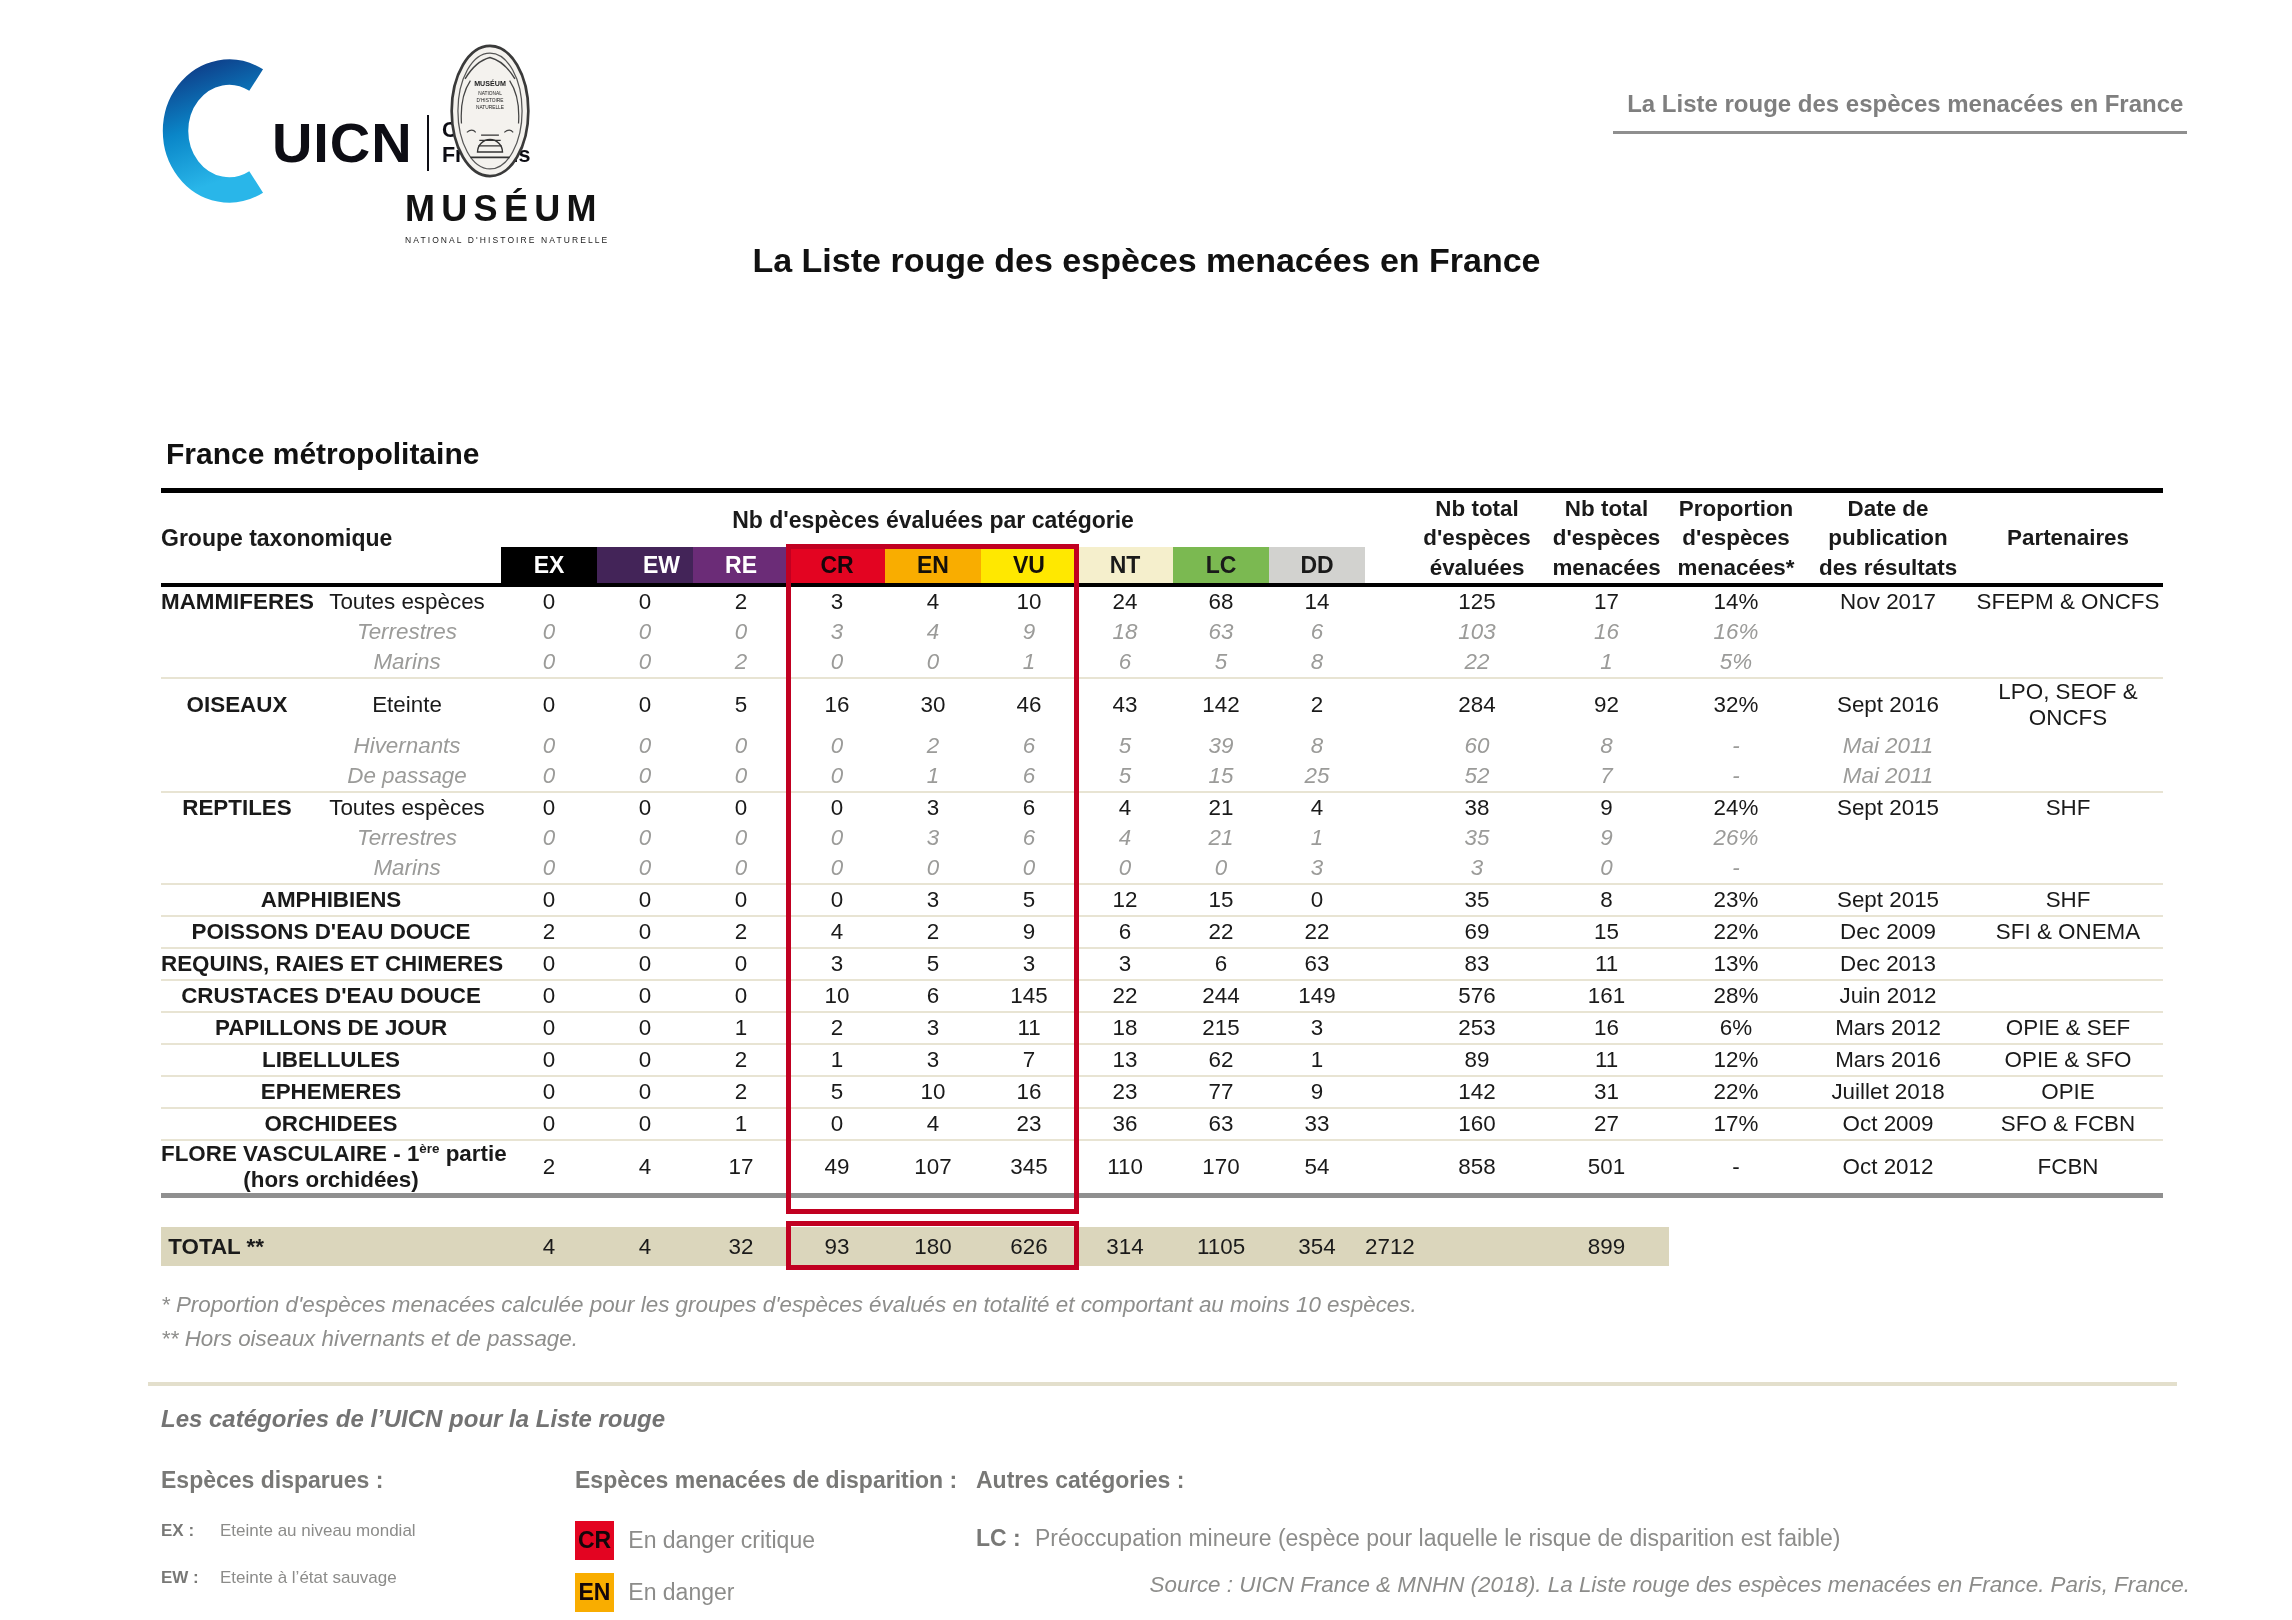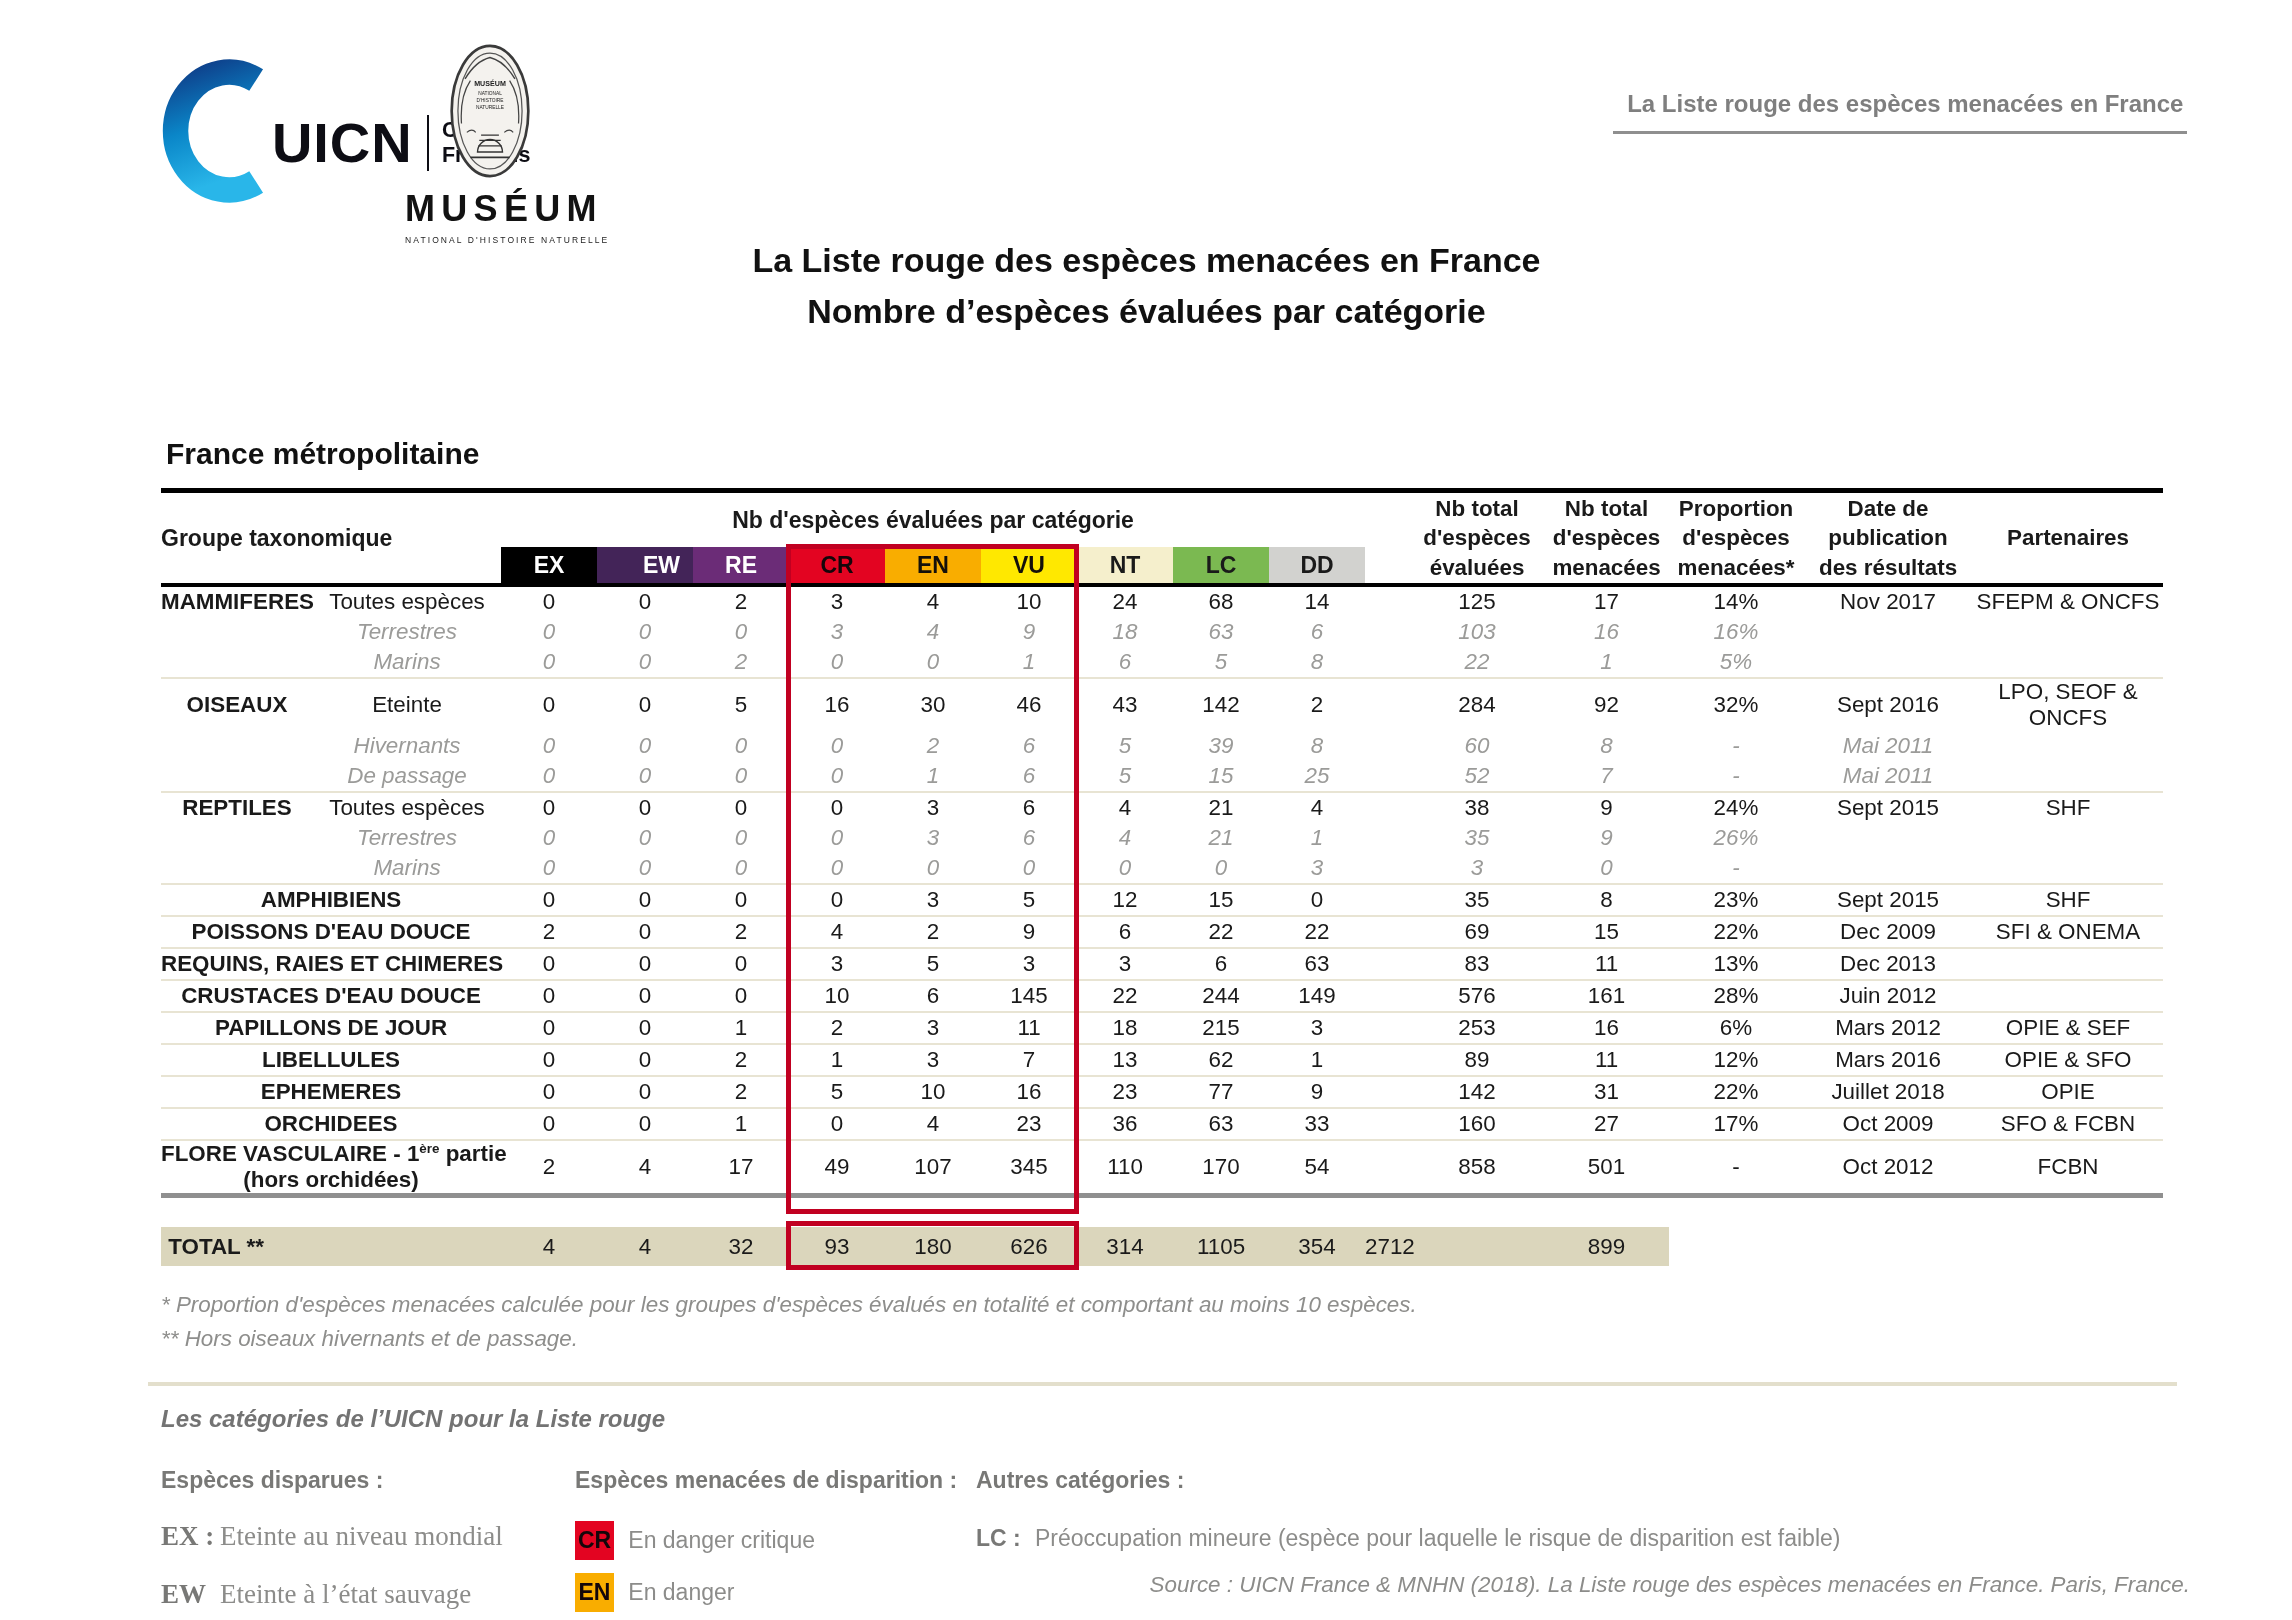--- a/index.html
+++ b/index.html
@@ -57,21 +57,21 @@
   .total-label{text-align:left !important;font-weight:bold;font-size:23px;padding-left:7.2px !important;}
 
   .redbox{position:absolute;border:5.4px solid #c10021;box-sizing:border-box;pointer-events:none;}
 
   
   .notes{margin-top:21.5px;font-size:22.4px;font-style:italic;color:#8e8e8c;line-height:1.55;}
   .divider{margin-top:25px;height:3.6px;background:#e3dfcc;width:2029px;margin-left:-13.4px;}
   .legend-heading{margin-top:19.7px;font-size:24px;font-weight:bold;font-style:italic;color:#737373;}
   .legend-cols{display:grid;grid-template-columns:414px 401px 1fr;margin-top:34px;}
   .ltitle{font-size:23px;font-weight:bold;color:#787876;margin-bottom:27px;}
-  .litem{display:flex;align-items:flex-start;margin-bottom:27px;font-size:27px;color:#8c8c8a;font-family:Liberation Serif, serif;}
+  .litem{display:flex;align-items:flex-start;margin-bottom:27px;font-size:17px;color:#8c8c8a;}
   .lcode{font-weight:bold;color:#787876;width:59px;flex:0 0 59px;}
   .litem2{display:flex;align-items:center;margin-bottom:12.5px;font-size:23px;color:#8c8c8a;}
   .lbadge{width:39px;height:39px;display:flex;align-items:center;justify-content:center;
           font-weight:bold;font-size:23px;color:#14060a;margin-right:14.3px;flex:0 0 39px;}
   .litem3{display:grid;grid-template-columns:59px 1fr;margin-bottom:10.7px;font-size:23px;
           color:#8c8c8a;line-height:1.5;}
   .litem3 .ltext{text-align:justify;}
   .source{position:absolute;right:103px;top:1572px;font-size:22.4px;font-style:italic;color:#8c8c8a;}
 </style>
 </head>
@@ -118,21 +118,20 @@
     <div class="museum-name">MUSÉUM</div>
     <div class="museum-sub">NATIONAL D'HISTOIRE NATURELLE</div>
   </div>
 
   <div class="corner">
     <span>La Liste rouge des espèces menacées en France</span>
   </div>
 
   <div class="main-title">
     <div>La Liste rouge des espèces menacées en France</div>
-    <div>Nombre d’espèces évaluées par catégorie</div>
   </div>
 
   <div class="section-title">France métropolitaine</div>
 
   <div class="content">
 
     <div id="table-wrap">
       <table id="species-table">
         <colgroup>
           <col style="width:152px">

